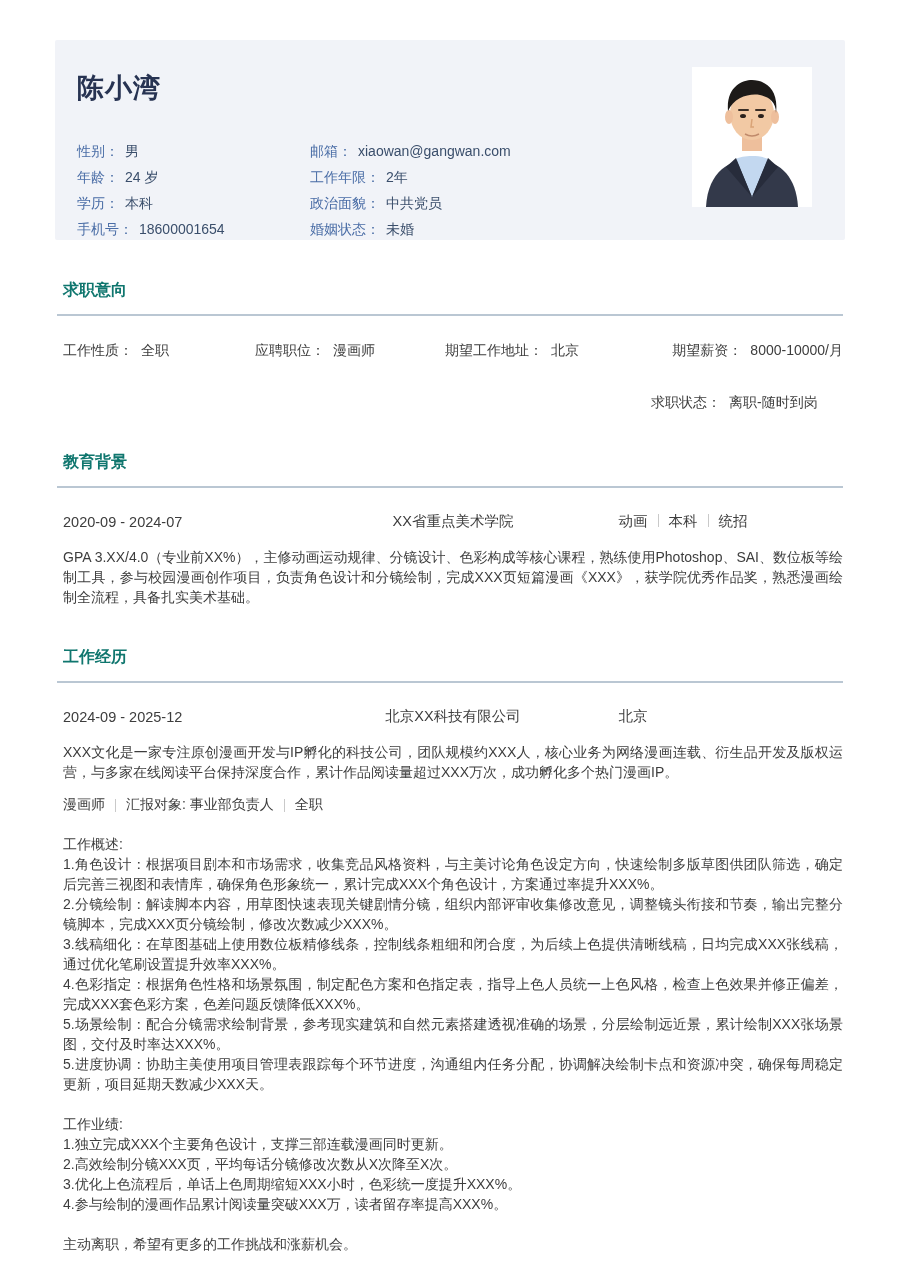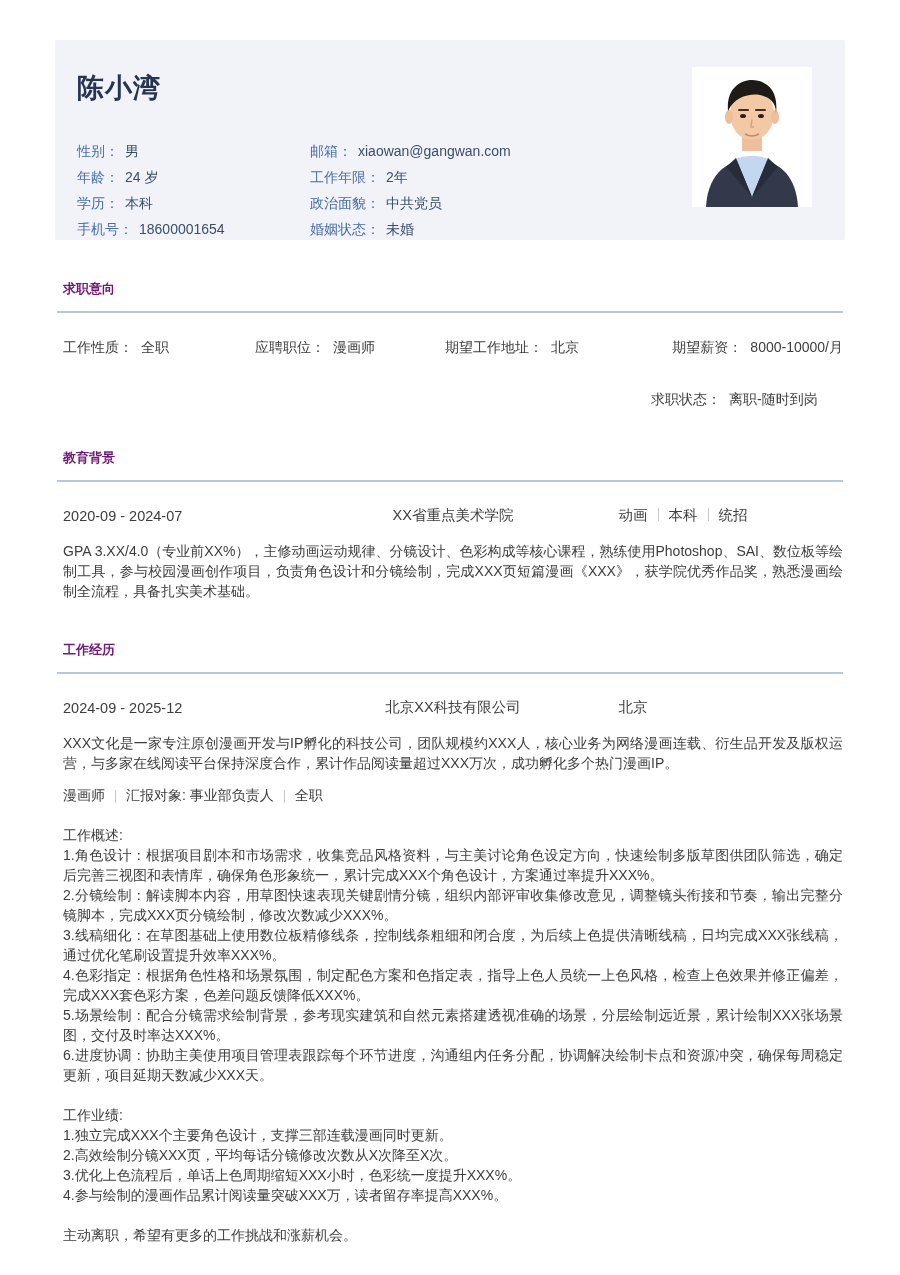--- a/index.html
+++ b/index.html
@@ -15,21 +15,21 @@
   .info-col-right { flex:1; }
   .info-row { height:26px; line-height:26px; font-size:14px; white-space:nowrap; }
   .info-label { color:#4a6da6; }
   .info-value { color:#3a4e6b; margin-left:6px; }
   .photo { position:absolute; top:27px; right:33px; width:120px; height:140px;
     overflow:hidden; background:#ffffff; }
 
   
   main { margin:0 57px; }
   .section { margin-top:40px; }
-  .section-title { font-size:13px; font-weight:bold; color:#701a75; padding-left:6px; }
+  .section-title { font-size:16px; font-weight:bold; color:#0f766e; padding-left:6px; }
   .divider { height:2px; background:#bac7d3; margin-top:13px; }
 
   .intent-row { display:flex; margin-top:26px; padding-left:6px;
     font-size:14px; color:#3d3d3d; }
   .intent-field { white-space:nowrap; }
   .intent-field:nth-child(1){ width:192px; }
   .intent-field:nth-child(2){ width:190px; }
   .intent-field:nth-child(3){ width:215px; }
   .intent-field:nth-child(4){ flex:1; text-align:right; }
   .intent-row.second { margin-top:34px;justify-content:flex-end; }
@@ -178,21 +178,21 @@
       <span>全职</span>
     </div>
 
     <div class="block-gap">
       <div class="line">工作概述:</div>
       <div class="line">1.角色设计：根据项目剧本和市场需求，收集竞品风格资料，与主美讨论角色设定方向，快速绘制多版草图供团队筛选，确定后完善三视图和表情库，确保角色形象统一，累计完成XXX个角色设计，方案通过率提升XXX%。</div>
       <div class="line">2.分镜绘制：解读脚本内容，用草图快速表现关键剧情分镜，组织内部评审收集修改意见，调整镜头衔接和节奏，输出完整分镜脚本，完成XXX页分镜绘制，修改次数减少XXX%。</div>
       <div class="line">3.线稿细化：在草图基础上使用数位板精修线条，控制线条粗细和闭合度，为后续上色提供清晰线稿，日均完成XXX张线稿，通过优化笔刷设置提升效率XXX%。</div>
       <div class="line">4.色彩指定：根据角色性格和场景氛围，制定配色方案和色指定表，指导上色人员统一上色风格，检查上色效果并修正偏差，完成XXX套色彩方案，色差问题反馈降低XXX%。</div>
       <div class="line">5.场景绘制：配合分镜需求绘制背景，参考现实建筑和自然元素搭建透视准确的场景，分层绘制远近景，累计绘制XXX张场景图，交付及时率达XXX%。</div>
-      <div class="line">6.进度协调：协助主美使用项目管理表跟踪每个环节进度，沟通组内任务分配，协调解决绘制卡点和资源冲突，确保每周稳定更新，项目延期天数减少XXX天。</div>
+      <div class="line">5.进度协调：协助主美使用项目管理表跟踪每个环节进度，沟通组内任务分配，协调解决绘制卡点和资源冲突，确保每周稳定更新，项目延期天数减少XXX天。</div>
     </div>
 
     <div class="block-gap">
       <div class="line">工作业绩:</div>
       <div class="line">1.独立完成XXX个主要角色设计，支撑三部连载漫画同时更新。</div>
       <div class="line">2.高效绘制分镜XXX页，平均每话分镜修改次数从X次降至X次。</div>
       <div class="line">3.优化上色流程后，单话上色周期缩短XXX小时，色彩统一度提升XXX%。</div>
       <div class="line">4.参与绘制的漫画作品累计阅读量突破XXX万，读者留存率提高XXX%。</div>
     </div>
 

